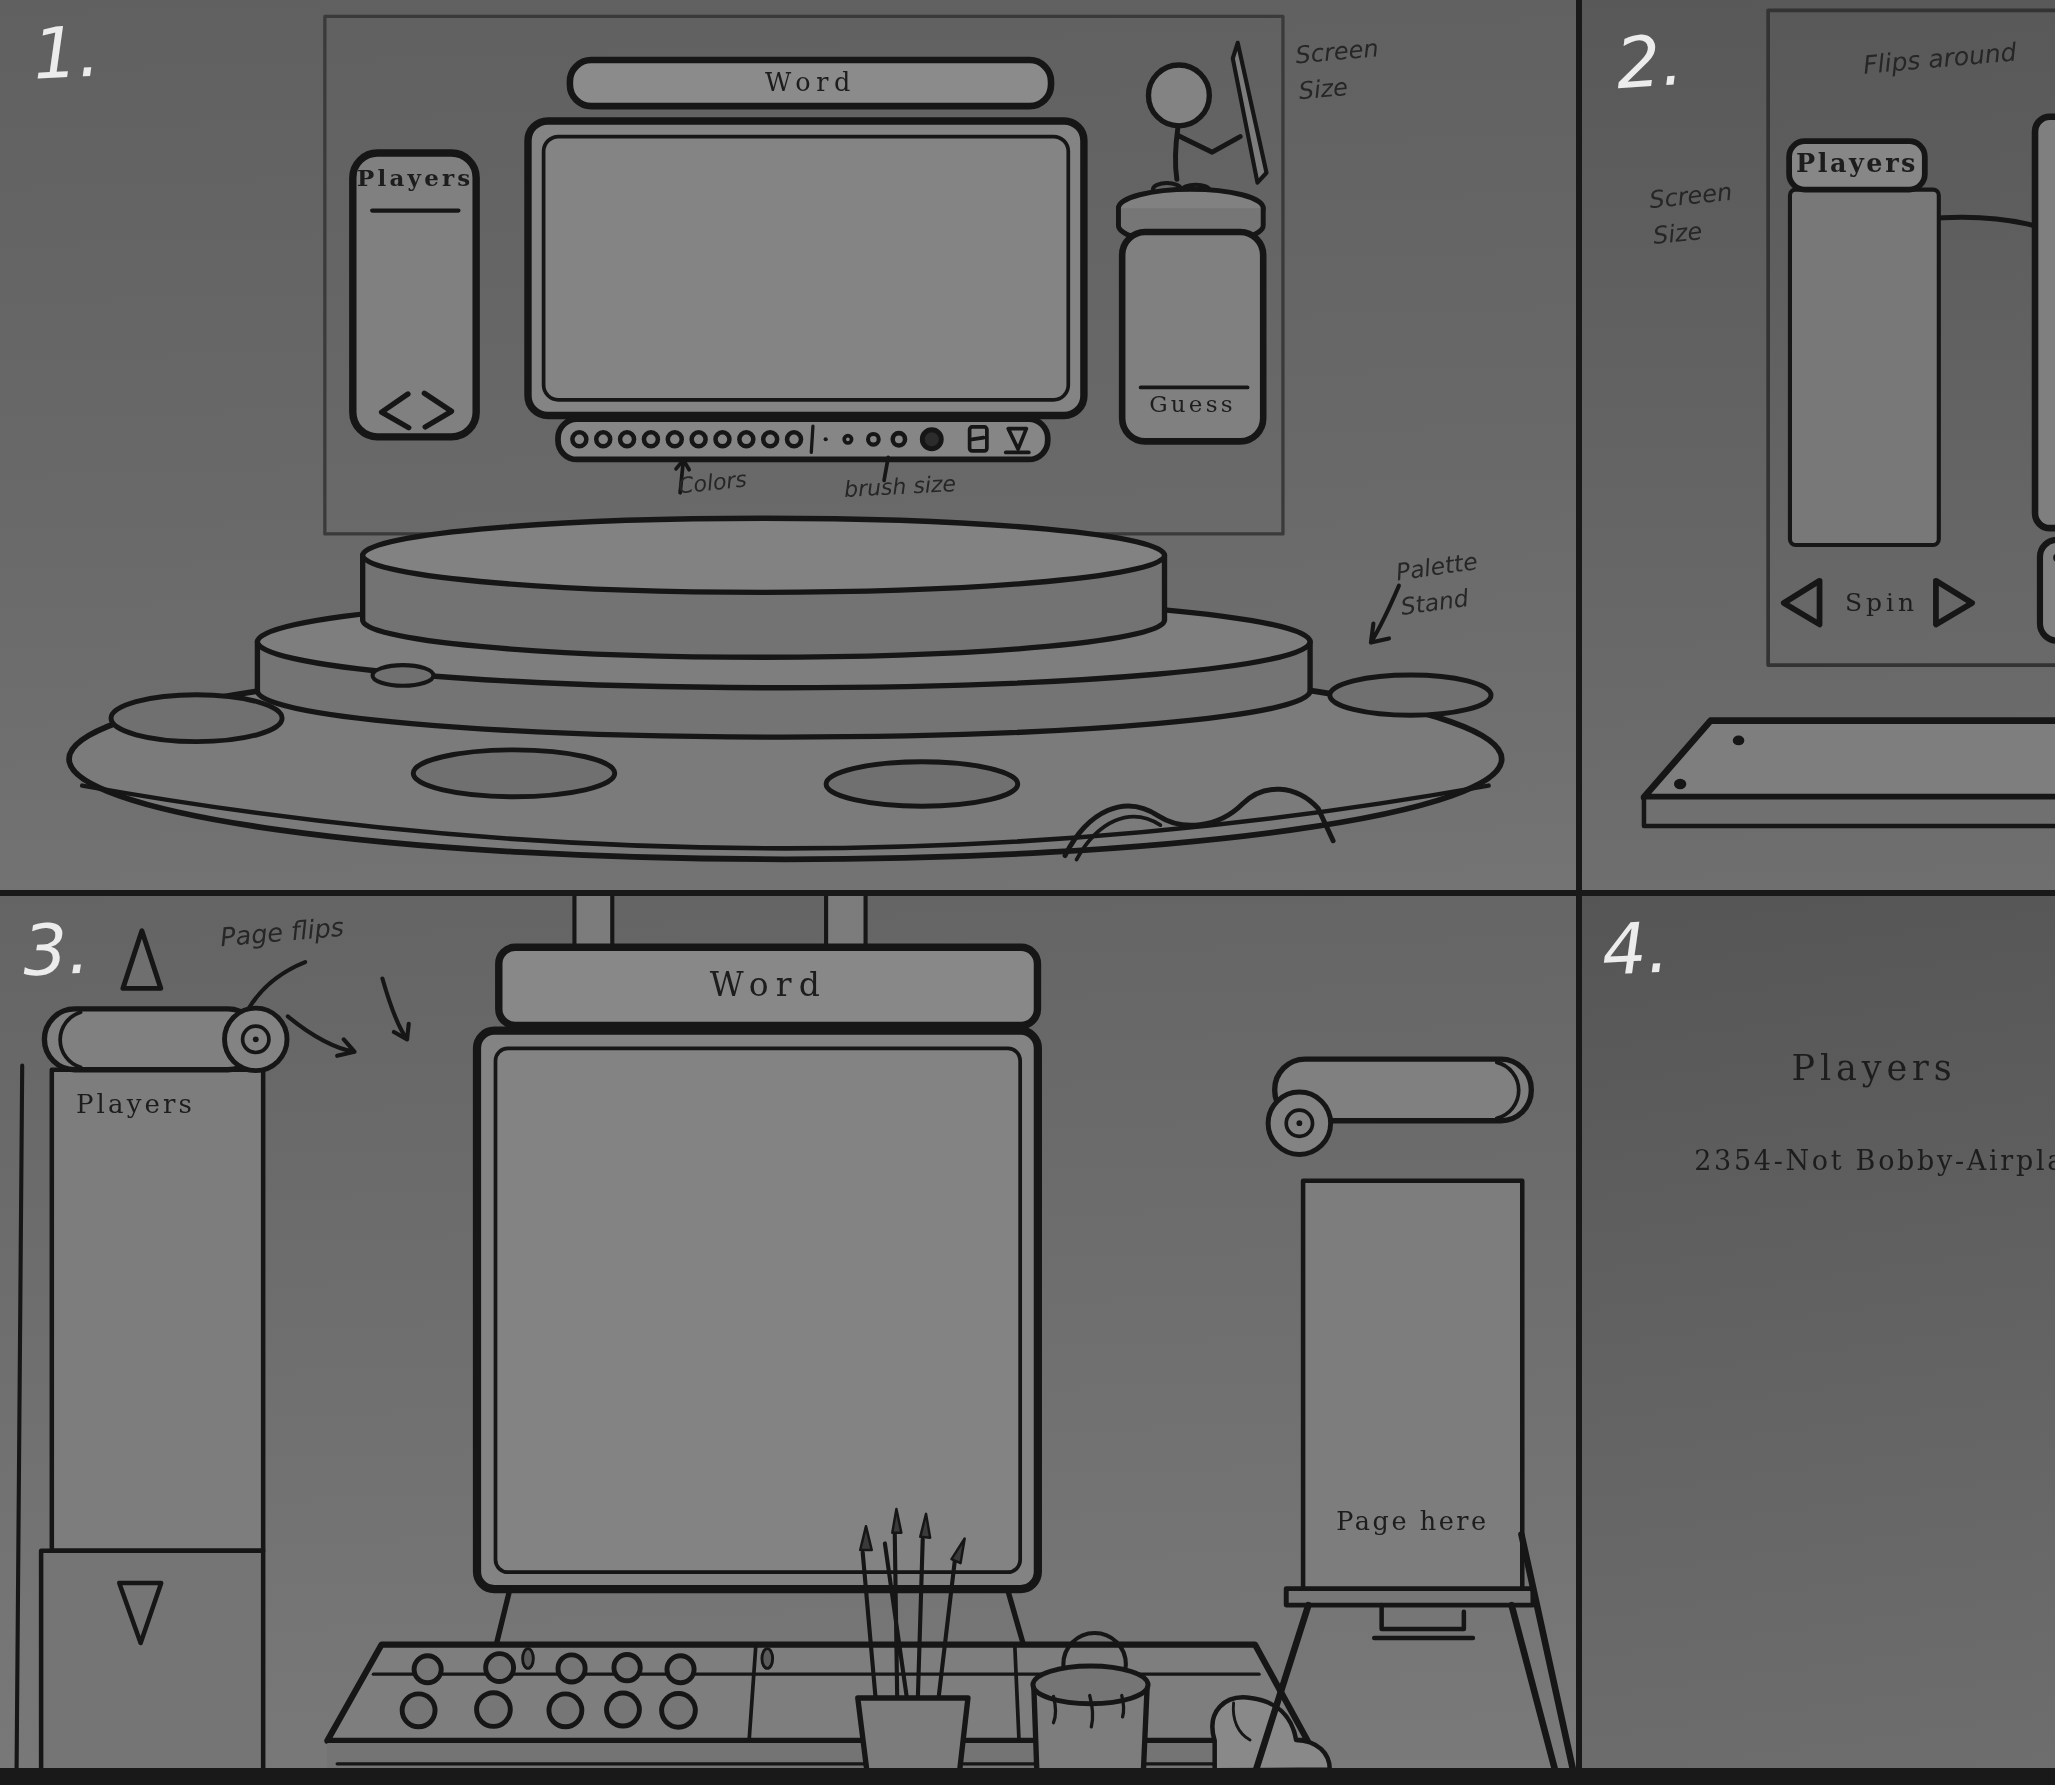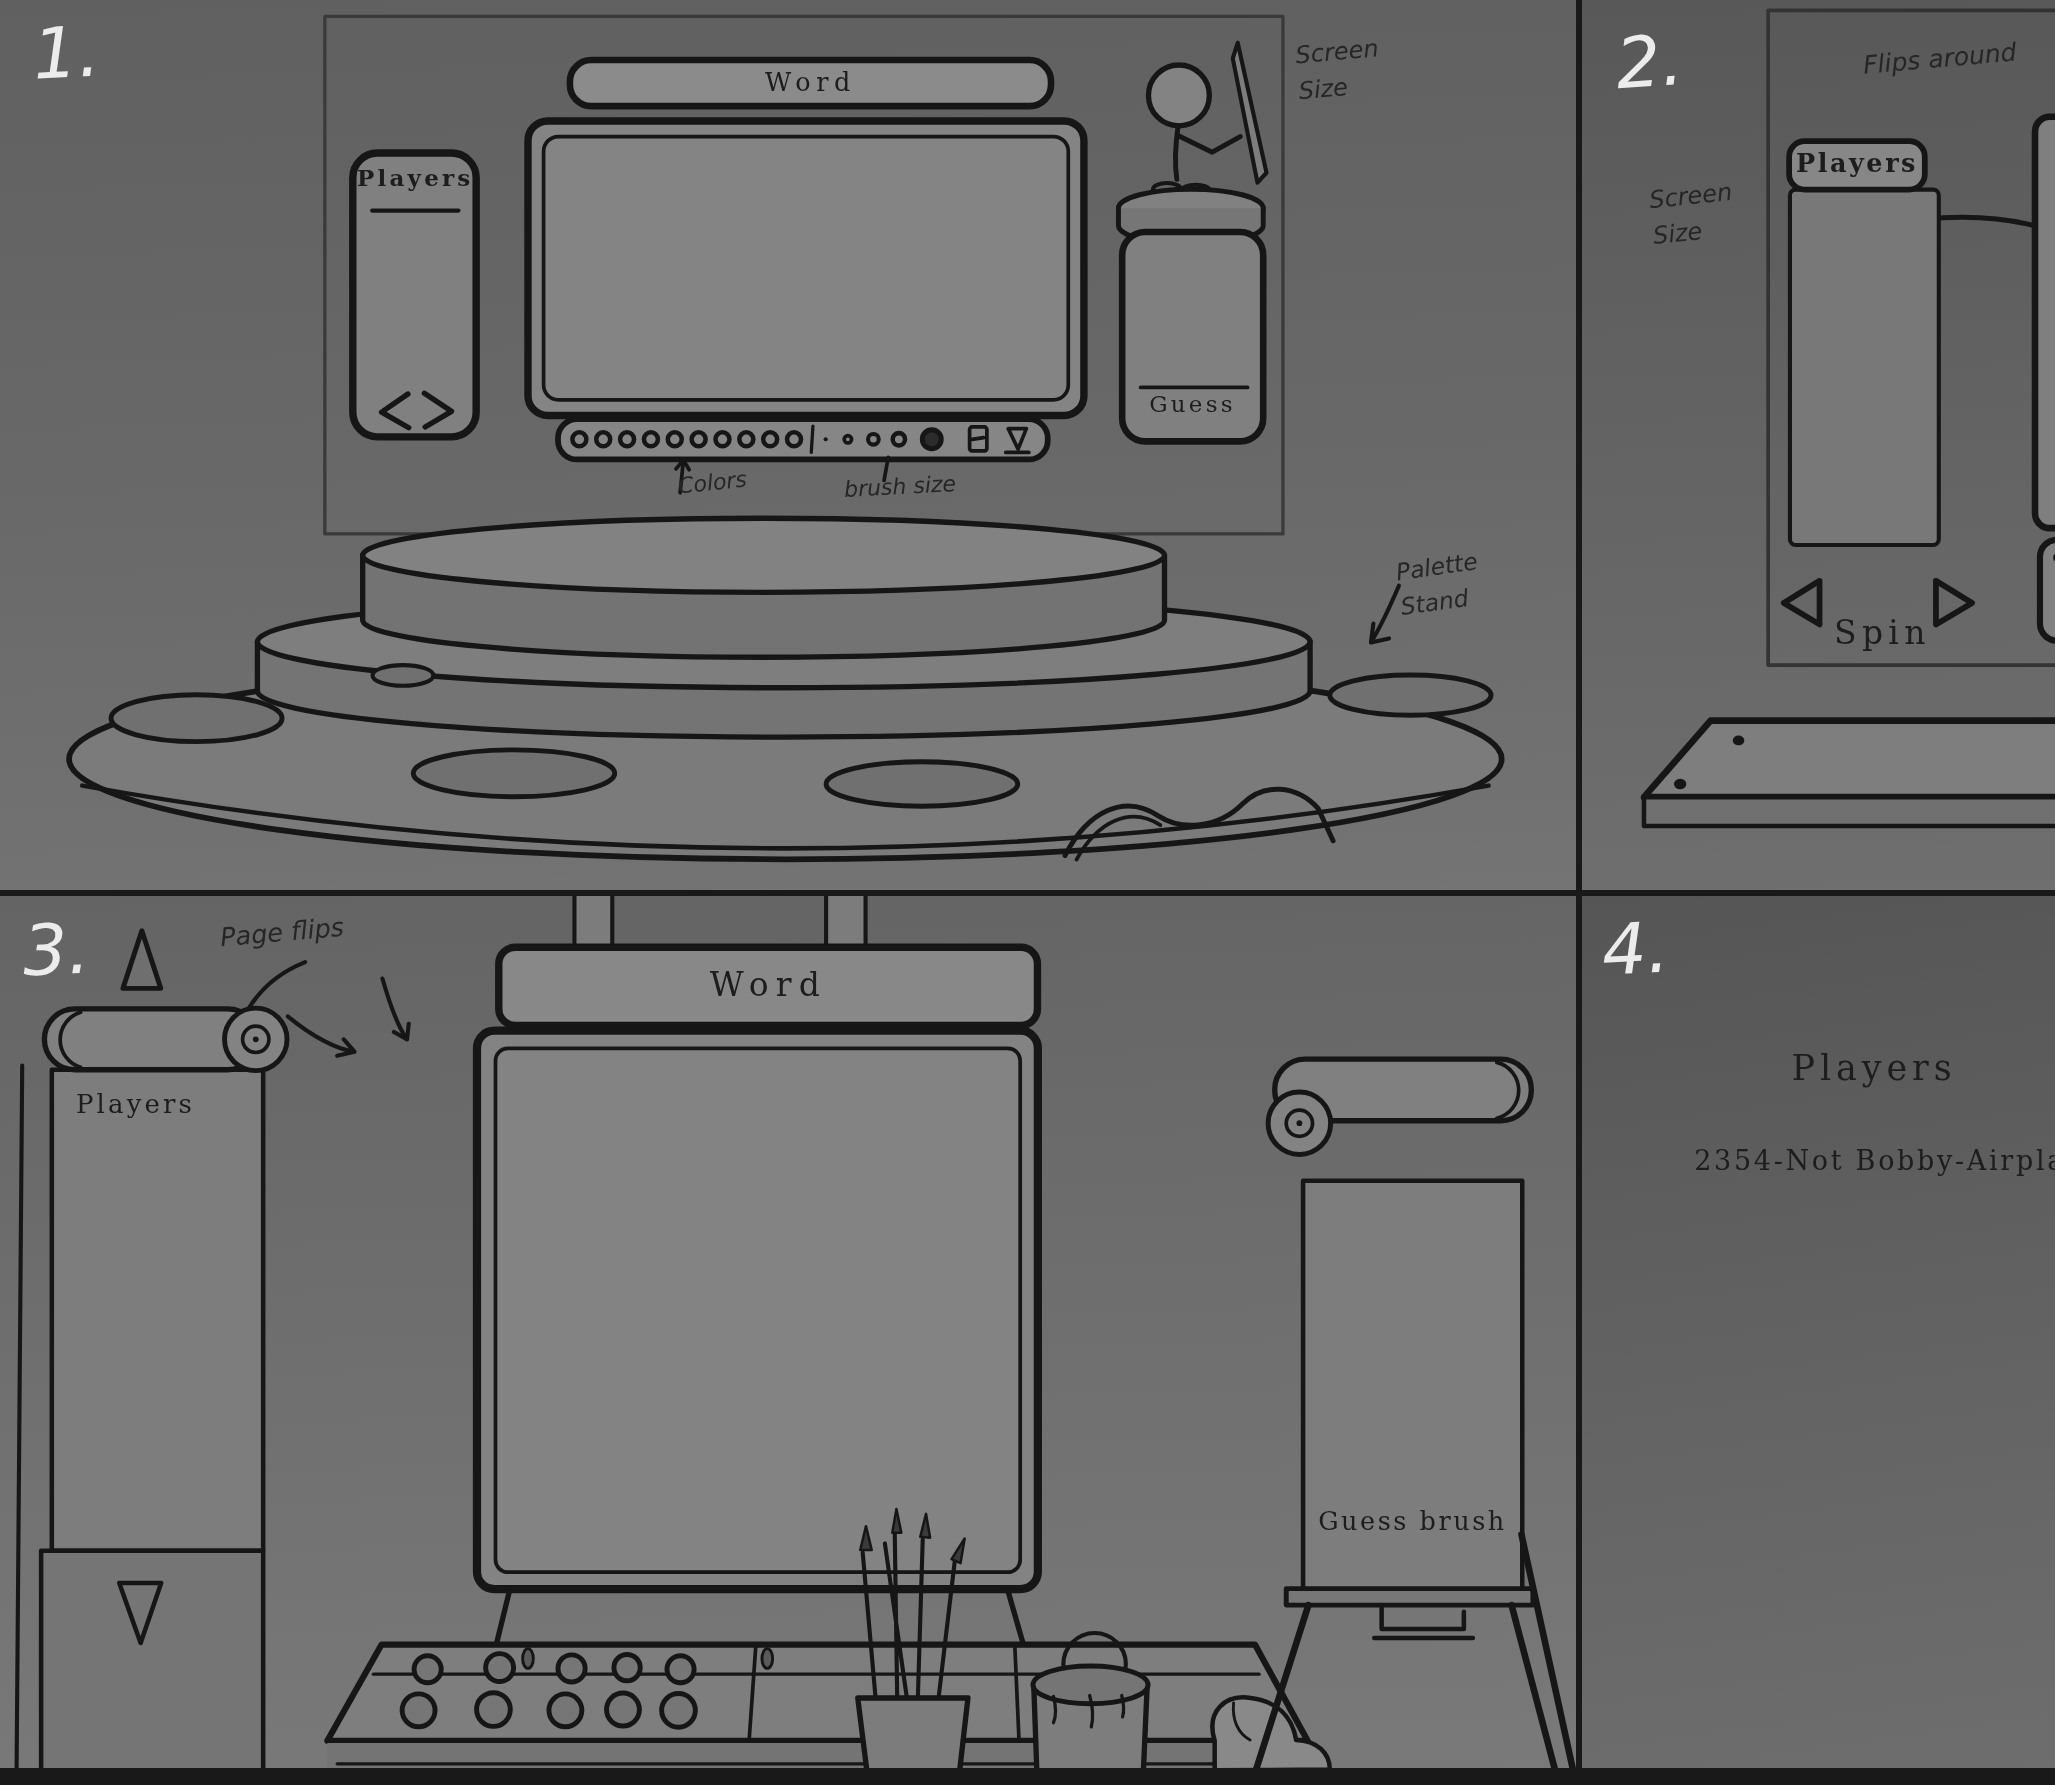--- a/index.html
+++ b/index.html
@@ -227,21 +227,21 @@
         <g>
           <path d="M1302,1966 L2440,1966 L2532,2072 L1218,2072 Z" fill="#828282" stroke-width="14"></path>
           <path d="M1218,2072 L2532,2072 L2532,2134 L1218,2134 Z" fill="#6f6f6f" stroke-width="10"></path>
         </g>
       </g>
     </svg>
     <div class="abs num" style="left:37px;top:20.6px;transform:rotate(-4deg);">2.</div>
     <div class="abs hand" style="left:284px;top:44px;font-size:25px;transform:rotate(-5deg);">Flips around</div>
     <div class="abs hand wrap" style="left:72px;top:176px;width:119px;font-size:24px;transform:rotate(-6deg);">Screen Size</div>
     <div class="abs serif ctr" style="left:210px;top:148px;width:136px;font-size:25.5px;font-weight:700;letter-spacing:.1em;">Players</div>
-    <div class="abs serif ctr" style="left:255px;top:613px;width:95px;font-size:33px;letter-spacing:.16em;">Spin</div>
+    <div class="abs serif ctr" style="left:255px;top:588px;width:95px;font-size:25px;letter-spacing:.16em;">Spin</div>
 
   </div>
 
   <div class="panel" id="p3">
     <svg viewBox="0 0 3840 2172" preserveAspectRatio="none">
       <g fill="none" stroke="#161616" stroke-linecap="round" stroke-linejoin="round">
         <path d="M345,92 L299,232 L391,232 Z" fill="#6f6f6f" stroke-width="12"></path>
         <g stroke-width="10">
           <path d="M742,168 C618,218 556,330 578,432 C592,498 648,542 574,552"></path>
           <path d="M574,560 L562,514 M574,560 L614,536"></path>
@@ -323,21 +323,21 @@
           <rect x="3128" y="1692" width="600" height="40" fill="#777777" stroke-width="12"></rect>
           <path d="M3360,1732 L3360,1790 L3560,1790 L3560,1748 M3342,1812 L3582,1812" stroke-width="11"></path>
           <path d="M3182,1732 L3042,2172 M3676,1732 L3792,2172 M3700,1560 L3834,2172" stroke-width="16"></path>
         </g>
       </g>
     </svg>
     <div class="abs num" style="left:22.6px;top:16.4px;transform:rotate(-2deg);">3.</div>
     <div class="abs hand" style="left:220px;top:24px;font-size:25.5px;transform:rotate(-5deg);">Page flips</div>
     <div class="abs serif" style="left:76px;top:196px;font-size:26px;letter-spacing:.12em;">Players</div>
     <div class="abs serif ctr" style="left:499px;top:72px;width:539px;font-size:33px;">Word</div>
-    <div class="abs serif ctr tight" style="left:1289px;top:613px;width:247px;font-size:25.5px;">Guess brush</div>
+    <div class="abs serif ctr tight" style="left:1289px;top:613px;width:247px;font-size:25.5px;">Page here</div>
   </div>
 
   <div class="panel" id="p4">
     <svg viewBox="0 0 3840 2172" preserveAspectRatio="none">
       <g fill="none" stroke="#232323" stroke-linecap="round" stroke-linejoin="round">
 
         <g>
           <g transform="rotate(6 1890 220)">
               <rect x="1842" y="-80" width="100" height="620" fill="#787878" stroke-width="10"></rect>
             </g>

